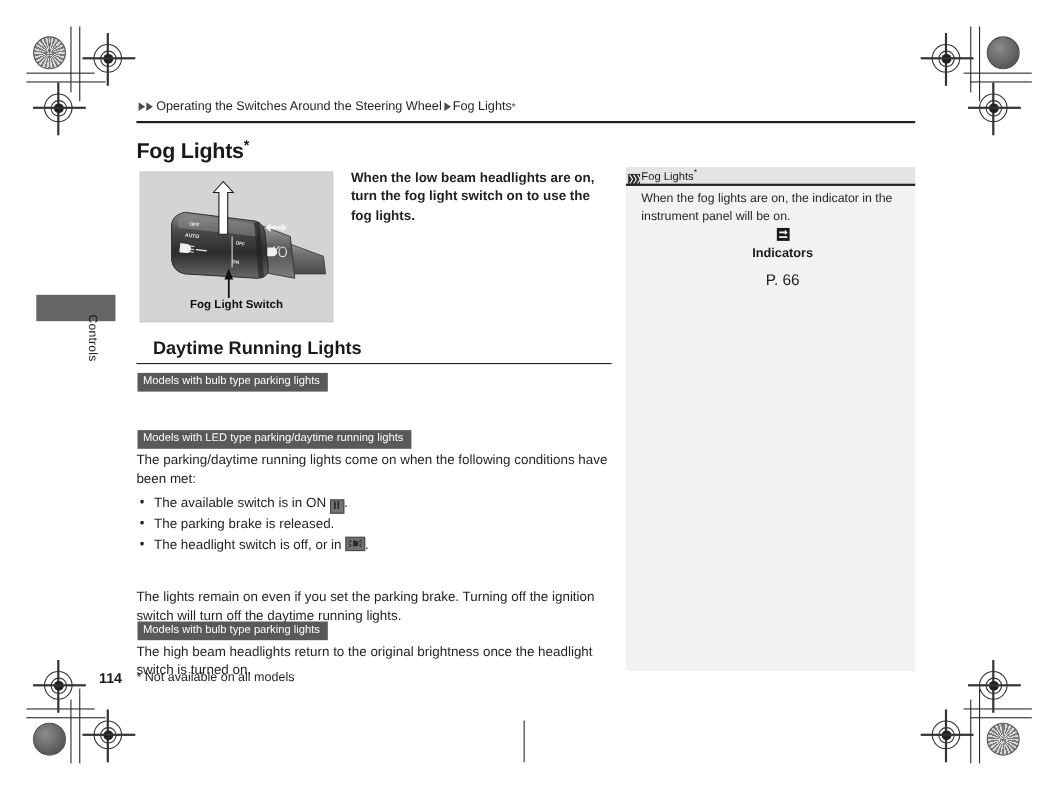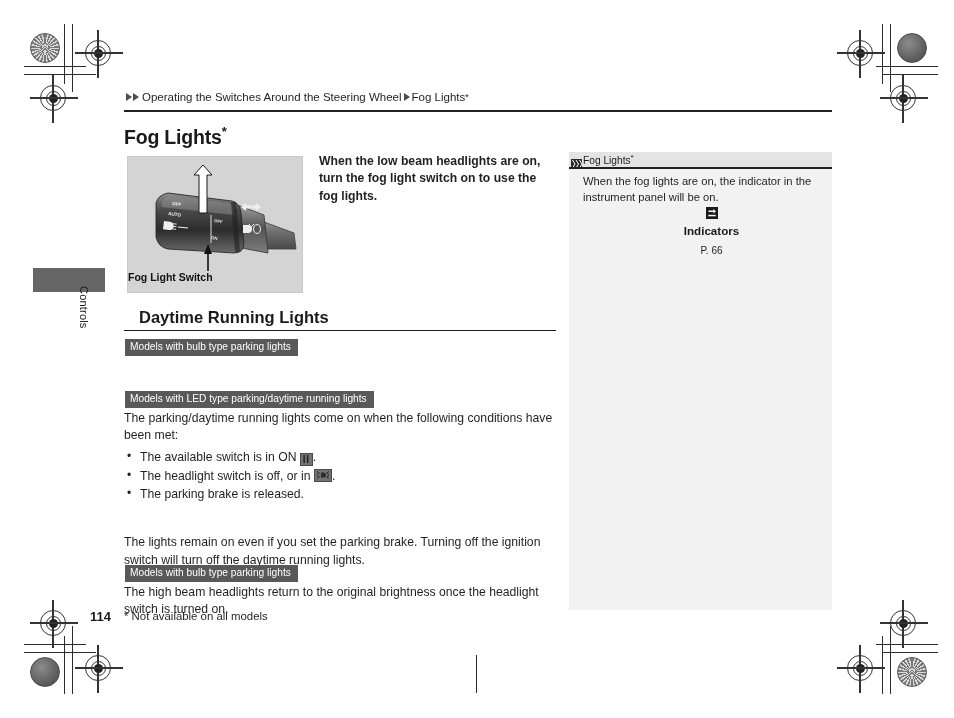--- a/index.html
+++ b/index.html
@@ -96,21 +96,21 @@
 
   
   .illus {
     position: absolute; left: 127px; top: 156px;
     width: 176px; height: 137px;
     background: #d4d4d4; border: 1px solid #cbcbcb;
   }
   .illus svg { display: block; }
   .illus-caption {
     position: absolute; left: 0; right: 0; bottom: 9px;
-    text-align: left; font-size: 10.5px; font-weight: bold; color: #111;
+    text-align: center; font-size: 10.5px; font-weight: bold; color: #111;
   }
 
   
   .intro {
     position: absolute; left: 319px; top: 153px; width: 238px;
     font-size: 12.2px; line-height: 1.42; color: #231f20; font-weight: bold;
   }
 
   
   .h2 {
@@ -186,21 +186,21 @@
     font-size: 11.2px; line-height: 1.44; color: #231f20;
   }
   .side-ref {
     margin-top: 2px; padding-left: 22px;
     display: flex; align-items: center; gap: 4px;
     font-size: 11.2px;
     flex-direction: column;
   }
   .ref-icon { width: 12px; height: 12px; flex: none; }
   .ref-name { font-weight: bold; font-size: 11.6px; color: #1a1a1a; }
-  .ref-page { font-size: 10px; color: #231f20; }
+  .ref-page { font-size: 14px; color: #231f20; }
 
   
   .page-num {
     position: absolute; left: 90px; top: 609px;
     font-size: 13px; font-weight: bold; color: #1a1a1a;
   }
   .footnote {
     position: absolute; left: 124px; top: 610px;
     font-size: 11.4px; color: #231f20;
   }
@@ -368,29 +368,29 @@
     <span class="badge">Models with LED type parking/daytime running lights</span>
     <div class="para">The parking/daytime running lights come on when the following conditions have been met:</div>
   </div>
 
   <div class="col" style="top:448px;">
     <ul class="bullets">
       <li>
         <span>The available switch is in ON </span><span class="glyph-box glyph-ii">II</span><span>.</span>
       </li>
       <li>
+        <span>The parking brake is released.</span>
+      </li>
+      <li>
         <span>The headlight switch is off, or in </span><span class="glyph-box glyph-park"><svg width="14" height="10" viewBox="0 0 14 10">
               <path d="M1 1.5 L3.4 3 L1 4.5 M1 5.5 L3.4 7 L1 8.5" stroke="#2b2b2b" stroke-width="0.9" fill="none"></path>
               <path d="M5 2.4 h2.2 a2.6 2.6 0 0 1 0 5.2 h-2.2 z" fill="#2b2b2b"></path>
               <path d="M8.6 3.4 a2 2.6 0 0 1 0 3.2" stroke="#2b2b2b" stroke-width="0.9" fill="none"></path>
               <path d="M13 1.5 L10.6 3 L13 4.5 M13 5.5 L10.6 7 L13 8.5" stroke="#2b2b2b" stroke-width="0.9" fill="none"></path>
             </svg></span><span>.</span>
-      </li>
-      <li>
-        <span>The parking brake is released.</span>
       </li>
     </ul>
   </div>
 
   <div class="col" style="top:532px;">
     <div class="para">The lights remain on even if you set the parking brake. Turning off the ignition switch will turn off the daytime running lights.</div>
   </div>
 
   <div class="col" style="top:562px;">
     <span class="badge">Models with bulb type parking lights</span>

